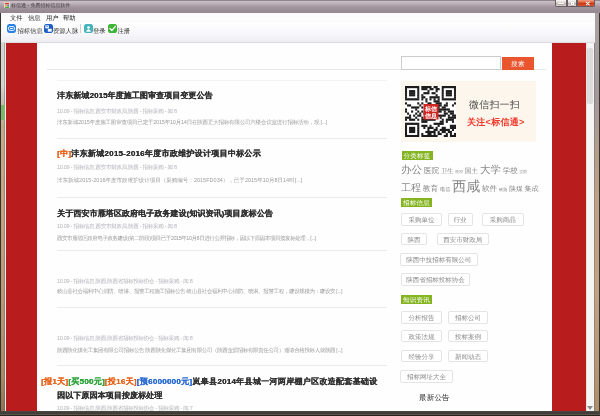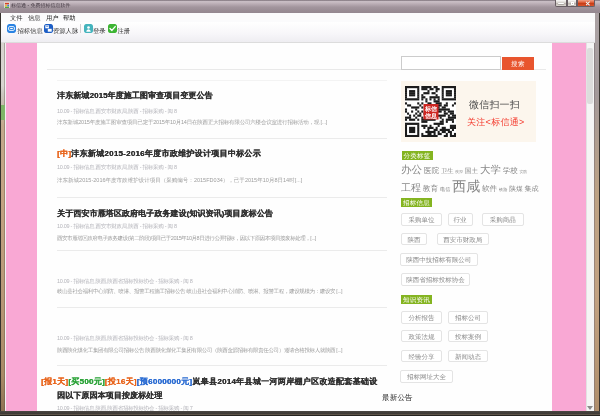--- a/index.html
+++ b/index.html
@@ -28,34 +28,34 @@
 #br { right:0; top:13px; width:7px; bottom:0; background:linear-gradient(180deg,#aba2a4 0%,#a3999a 20%,#bda284 45%,#c2a282 70%,#ae8d6a 100%); border-right:1px solid #36322e; border-left:2px solid rgba(120,110,115,.55); }
 #bb { left:0; bottom:0; width:600px; height:5px; background:linear-gradient(180deg,#4c4843 0%,#3d3935 60%,#6b5f52 100%); border-bottom:1px solid #272420; }
 
 #menubar { left:1px; top:13px; width:594px; height:9px; background:#fbfbfc; font-size:6.3px; color:#1d1d1d; }
 #menubar span { position:absolute; top:1px; }
 #toolbar { left:1px; top:22px; width:594px; height:21px; background:linear-gradient(180deg,#ffffff 0%,#f7f6f9 60%,#eeedf1 100%); border-bottom:1px solid #dcdcdc; }
 .tbtxt { top:4.5px; font-size:6.3px; color:#333; }
 .ticon9 { top:1.5px; width:9px; height:9px; border-radius:2px; }
 #tsep { left:79px; top:2px; width:1px; height:9px; background:#d0d0d0; }
 
-#client { left:6px; top:43px; right:6px; bottom:5px; background:#f9a8d4; }
+#client { left:6px; top:43px; right:6px; bottom:5px; background:#b91c1c; }
 #panel { position:absolute; left:31px; top:0px; width:515px; bottom:0px; background:#fefefe; }
 
 .hline { position:absolute; height:1px; background:#ebebeb; }
 .title { position:absolute; font-size:8.1px; font-weight:bold; color:#2f2f2f; letter-spacing:0; white-space:nowrap; line-height:9px; text-shadow:0.3px 0 0 currentColor; }
 .meta  { position:absolute; font-size:5.5px; color:#b5b5bb; white-space:nowrap; line-height:6px; letter-spacing:-0.28px; }
 .desc  { position:absolute; font-size:5.5px; color:#9d9d9d; white-space:nowrap; line-height:6px; letter-spacing:0; }
 .org { color:#e8641c; } .blu { color:#2a6bd2; } .grn { color:#2ba338; }
 
 #sinput { left:364px; top:13px; width:100px; height:14px; background:#fff; border:1px solid #ccc; }
 #sbtn { left:465px; top:14px; width:32px; height:13px; background:#e8552e; color:#fff; font-size:6.5px; text-align:center; line-height:13px; letter-spacing:0.5px; }
 #qrbox { left:364px; top:38px; width:135px; height:61px; background:#fcf6ed; }
 #wx1 { left:432px; top:55px; font-size:10px; color:#4a4a4a; letter-spacing:0.2px; }
-#wx2 { left:430px; top:73px; font-size:9px; font-weight:normal; color:#f4392c; letter-spacing:0.3px; }
+#wx2 { left:430px; top:73px; font-size:9px; font-weight:bold; color:#f4392c; letter-spacing:0.3px; }
 .gtag { position:absolute; background:#84b420; color:#fff; font-size:6.5px; line-height:9px; text-align:center; letter-spacing:0.2px; }
 .sbtn2 { position:absolute; border:1px solid #e4e4e4; border-radius:2px; background:#fff; color:#8b8b8b; font-size:6.5px; text-align:center; }
 
 #sbar { position:absolute; right:0px; top:0px; width:8px; bottom:0; background:#f5f5f5; border-left:1px solid #e2e2e2; }
 #sthumb { position:absolute; right:1px; top:5px; width:6px; height:56px; background:#dcdcdc; border-radius:2px; }
 #sarr { position:absolute; right:1px; bottom:1px; width:0; height:0; border-left:3px solid transparent; border-right:3px solid transparent; border-top:4px solid #8a8a8a; }
 </style>
 </head>
 <body>
 
@@ -339,19 +339,19 @@
 
     <div class="gtag" style="left:364px;top:251.5px;width:31px;height:9px">知识资讯</div>
     <div class="sbtn2" style="left:364px;top:268px;width:41px;height:12.5px;line-height:12.5px">分析报告</div>
     <div class="sbtn2" style="left:411px;top:268px;width:40px;height:12.5px;line-height:12.5px">招标公司</div>
     <div class="sbtn2" style="left:364px;top:286.5px;width:41px;height:12.5px;line-height:12.5px">政策法规</div>
     <div class="sbtn2" style="left:411px;top:286.5px;width:40px;height:12.5px;line-height:12.5px">投标案例</div>
     <div class="sbtn2" style="left:364px;top:306.5px;width:41px;height:12.5px;line-height:12.5px">经验分享</div>
     <div class="sbtn2" style="left:411px;top:306.5px;width:40px;height:12.5px;line-height:12.5px">新闻动态</div>
     <div class="sbtn2" style="left:363px;top:327px;width:53px;height:12.5px;line-height:12.5px">招标网址大全</div>
 
-    <div class="abs" style="left:345px;top:349.5px;font-size:7.5px;color:#333;letter-spacing:0.2px">最新公告</div>
+    <div class="abs" style="left:382px;top:349.5px;font-size:7.5px;color:#333;letter-spacing:0.2px">最新公告</div>
   </div>
   <div id="sbar">
       <div id="sthumb"></div>
       <div id="sarr"></div>
     </div>
 </div>
 
 </body></html>

